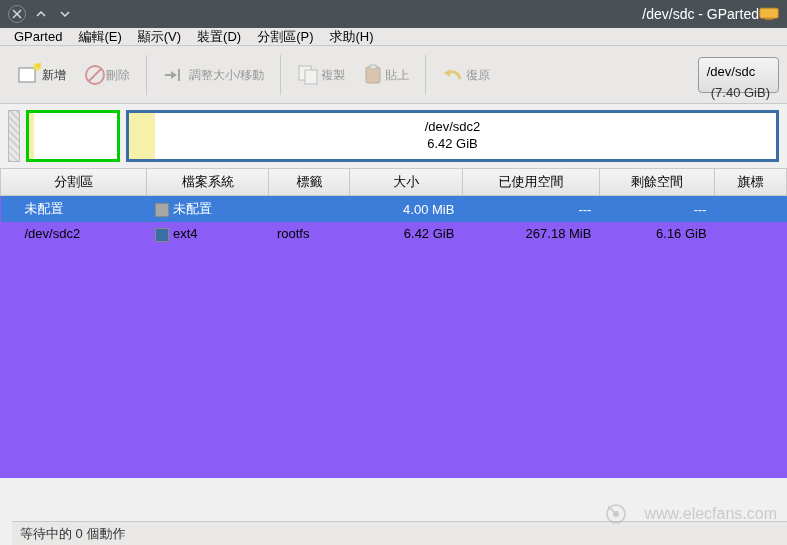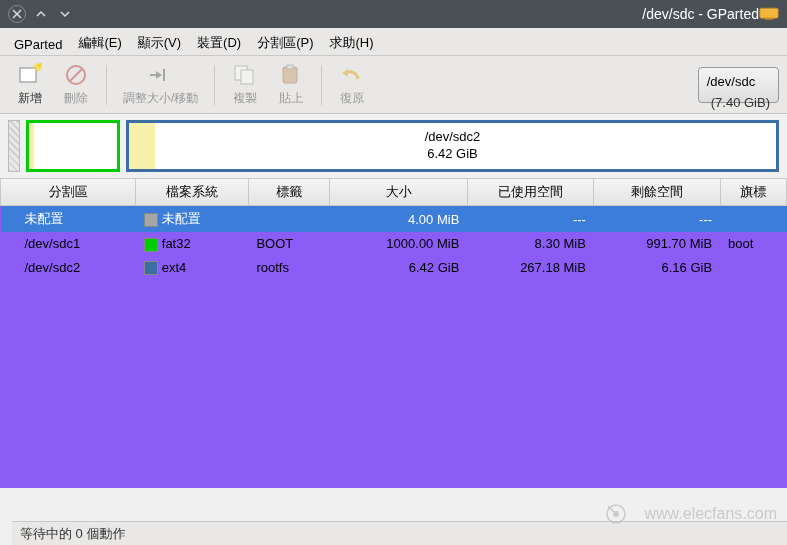--- a/index.html
+++ b/index.html
@@ -4,25 +4,25 @@
 <style>
 * { box-sizing: border-box; margin: 0; padding: 0; }
 body { font-family: "Noto Sans CJK", "WenQuanYi", sans-serif; font-size: 13px; background: #f0f0f0; width: 787px; height: 545px; overflow: hidden; }
 
 .titlebar { background: #4a5156; color: #fff; height: 28px; display: flex; align-items: center; padding: 0 8px; }
 .titlebar .win-btn { width: 18px; height: 18px; border-radius: 50%; display: flex; align-items: center; justify-content: center; margin-right: 6px; cursor: pointer; color: #ddd; }
 .titlebar .win-close { border: 1px solid #888; }
 .titlebar .title { flex: 1; text-align: right; font-size: 14px; }
 .titlebar .shell-icon { width: 20px; height: 14px; }
 
-.menubar { background: #e9e8e7; border-bottom: 1px solid #c8c8c8; height: 28px; display: flex; align-items: flex-end; padding: 0 6px; font-size: 13px; }
+.menubar { background: #e9e8e7; border-bottom: 1px solid #c8c8c8; height: 18px; display: flex; align-items: center; padding: 0 6px; font-size: 13px; }
 .menubar .menu-item { padding: 3px 8px; cursor: pointer; }
 
 .toolbar { background: #e9e8e7; border-bottom: 1px solid #c8c8c8; height: 58px; display: flex; align-items: center; padding: 4px 8px; gap: 2px; }
-.tool-btn { display: flex; flex-direction: column; align-items: center; justify-content: center; padding: 2px 8px; min-width: 44px; height: 50px; cursor: pointer; border-radius: 3px; }
+.tool-btn { display: flex; align-items: center; justify-content: center; padding: 2px 8px; min-width: 44px; height: 50px; cursor: pointer; border-radius: 3px; }
 .tool-btn.disabled { opacity: 0.45; cursor: default; }
 .tool-btn .icon { height: 26px; display: flex; align-items: center; justify-content: center; }
 .tool-btn .label { font-size: 12px; margin-top: 2px; color: #333; }
 .tool-sep { width: 1px; height: 40px; background: #c8c8c8; margin: 0 6px; }
 .spacer { flex: 1; }
 .device-selector { display: flex; border: 1px solid #999; background: linear-gradient(#f4f4f4,#dedede); border-radius: 4px; height: 36px; padding: 0 8px; cursor: pointer; gap: 6px; flex-direction: column; }
 .device-selector .hdd-icon { width: 22px; height: 16px; }
 .device-selector .size { color: #333; margin-left: 4px; }
 .device-selector .chev { margin-left: 4px; }
 
@@ -187,29 +187,20 @@
         <tr class="selected">
           <td class="indent">未配置</td>
           <td><span class="fs-swatch" style="background:#a6a6a6"></span>未配置</td>
           <td></td>
           <td class="right">4.00 MiB</td>
           <td class="right">---</td>
           <td class="right">---</td>
           <td></td>
         </tr>
         <tr>
-          <td class="indent">/dev/sdc1</td>
-          <td><span class="fs-swatch" style="background:#00cc00"></span>fat32</td>
-          <td>BOOT</td>
-          <td class="right">1000.00 MiB</td>
-          <td class="right">8.30 MiB</td>
-          <td class="right">991.70 MiB</td>
-          <td>boot</td>
-        </tr>
-        <tr>
           <td class="indent">/dev/sdc2</td>
           <td><span class="fs-swatch" style="background:#3b6ea5"></span>ext4</td>
           <td>rootfs</td>
           <td class="right">6.42 GiB</td>
           <td class="right">267.18 MiB</td>
           <td class="right">6.16 GiB</td>
           <td></td>
         </tr>
       </tbody>
   </table>

